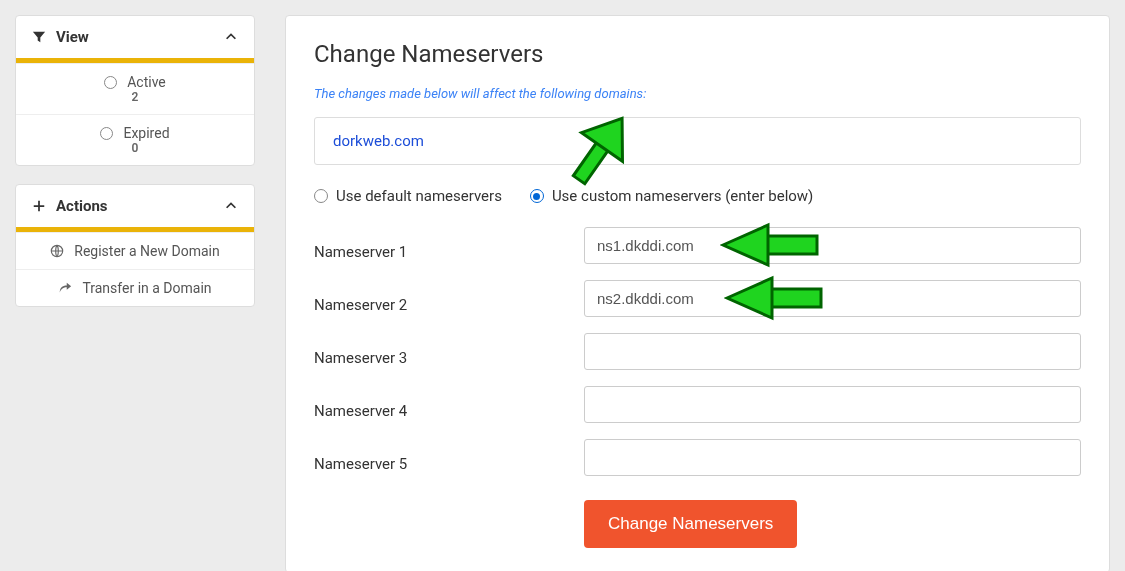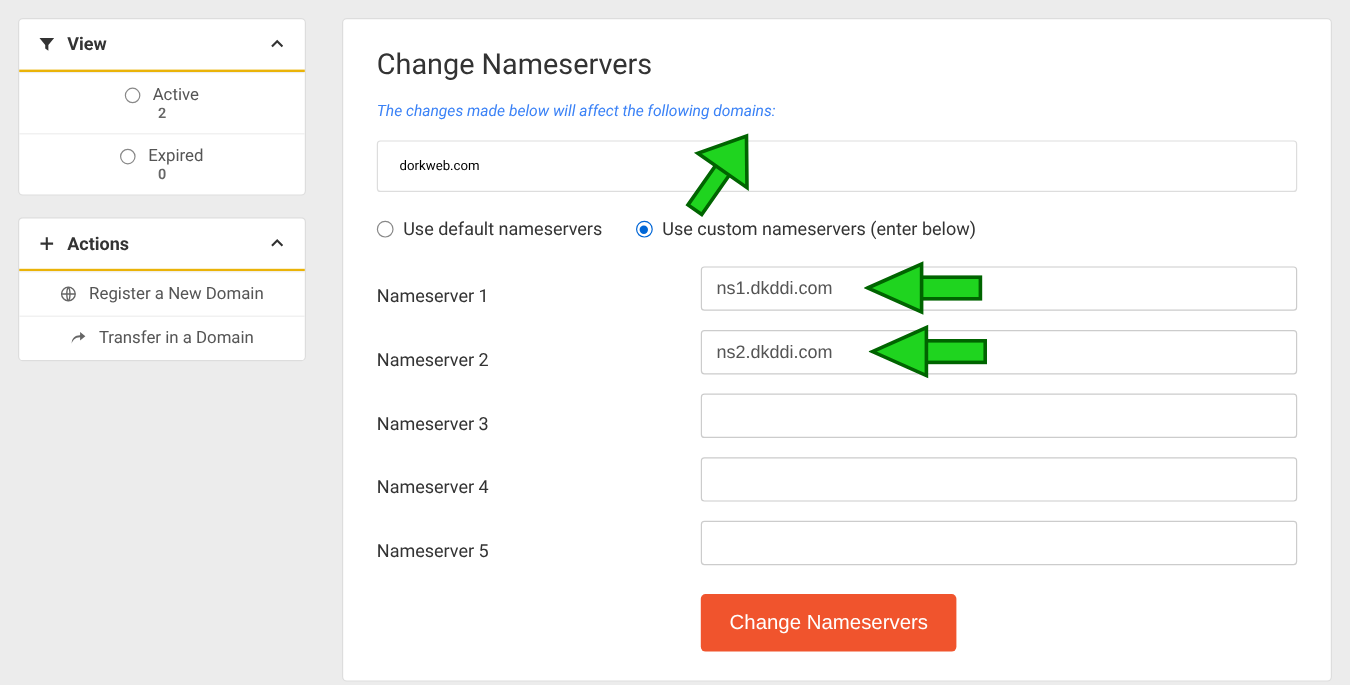--- a/index.html
+++ b/index.html
@@ -23,21 +23,21 @@
       background: #fff;
       border: 1px solid #ddd;
       border-radius: 4px;
       margin-bottom: 18px;
     }
     .panel-header {
       padding: 12px 16px;
       display: flex;
       align-items: center;
       justify-content: space-between;
-      border-bottom: 2px solid #eab308;
+      border-bottom: 5px solid #eab308;
       font-weight: 700;
       font-size: 15px;
       color: #333;
     }
     .panel-header .left {
       display: flex;
       align-items: center;
       gap: 10px;
     }
     .panel-item {
@@ -81,22 +81,22 @@
       color: #3b82f6;
       margin-bottom: 16px;
       font-size: 13px;
       font-style: italic;
     }
     .domain-box {
       border: 1px solid #ddd;
       border-radius: 3px;
       padding: 14px 18px;
       margin-bottom: 22px;
-      color: #000000;
-      font-size: 11px;
+      color: #1d4ed8;
+      font-size: 15px;
       background: #fff;
     }
     .radio-row {
       display: flex;
       align-items: center;
       gap: 28px;
       margin-bottom: 22px;
       font-size: 15px;
       color: #333;
       position: relative;

